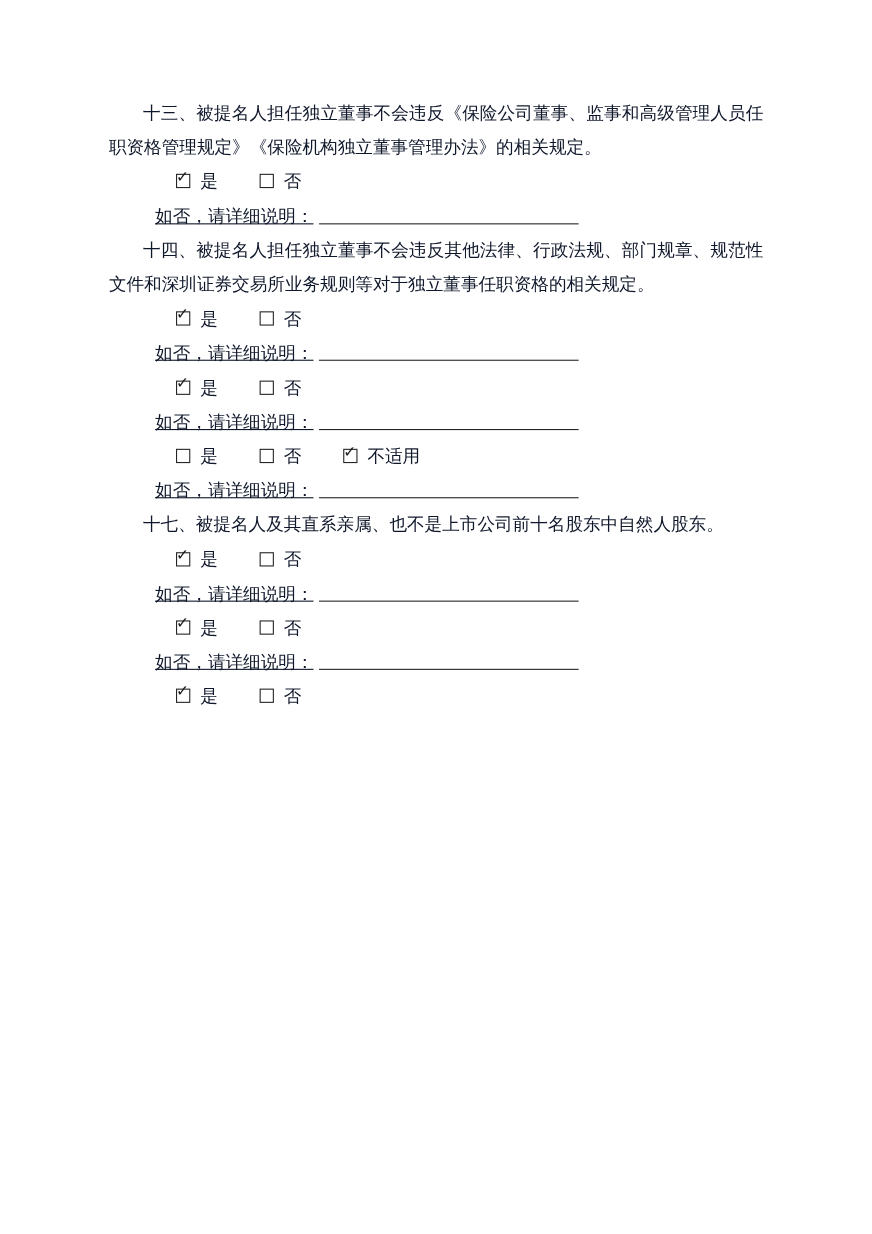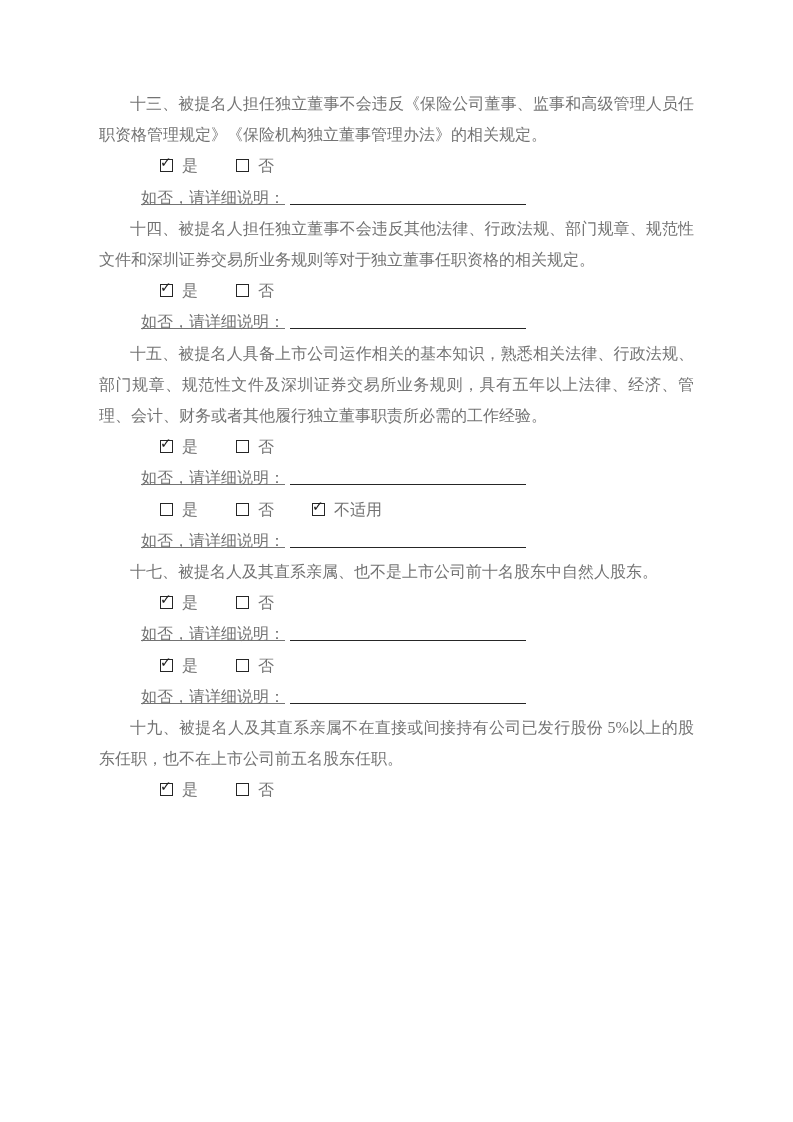--- a/index.html
+++ b/index.html
@@ -8,21 +8,21 @@
     background: #ffffff;
     overflow: hidden;
   }
   .page {
     box-sizing: border-box;
     width: 793px; height: 1122px;
     padding: 88px 99px 0 99px;
     font-family: "Liberation Serif", "DejaVu Serif", serif;
     font-size: 16px;
     line-height: 31.2px;
-    color: #737373;
+    color: #0f172a;
     text-align: justify;
   }
   p { margin: 0; padding: 0; }
   .para { text-indent: 31px; }
   .opts { padding-left: 61px; }
   .followup { padding-left: 42px; text-decoration: underline; }
   .opt { margin-right: 38px; white-space: nowrap; }
   .cb {
     display: inline-block;
     width: 11px; height: 11px;
@@ -61,21 +61,20 @@
     <p class="followup"><span>如否，请详细说明：</span><span class="blank"></span></p>
   </section>
 
   <section>
     <p class="para">十四、被提名人担任独立董事不会违反其他法律、行政法规、部门规章、规范性文件和深圳证券交易所业务规则等对于独立董事任职资格的相关规定。</p>
     <p class="opts"><span class="opt"><span class="cb checked"></span><span class="lbl">是</span></span><span class="opt"><span class="cb"></span><span class="lbl">否</span></span></p>
     <p class="followup"><span>如否，请详细说明：</span><span class="blank"></span></p>
   </section>
 
   <section>
-    <p class="para">十五、被提名人具备上市公司运作相关的基本知识，熟悉相关法律、行政法规、部门规章、规范性文件及深圳证券交易所业务规则，具有五年以上法律、经济、管理、会计、财务或者其他履行独立董事职责所必需的工作经验。</p>
     <p class="opts"><span class="opt"><span class="cb checked"></span><span class="lbl">是</span></span><span class="opt"><span class="cb"></span><span class="lbl">否</span></span></p>
     <p class="followup"><span>如否，请详细说明：</span><span class="blank"></span></p>
   </section>
 
   <section>
     <p class="opts"><span class="opt"><span class="cb"></span><span class="lbl">是</span></span><span class="opt"><span class="cb"></span><span class="lbl">否</span></span><span class="opt"><span class="cb checked"></span><span class="lbl">不适用</span></span></p>
     <p class="followup"><span>如否，请详细说明：</span><span class="blank"></span></p>
   </section>
 
   <section>
@@ -83,17 +82,16 @@
     <p class="opts"><span class="opt"><span class="cb checked"></span><span class="lbl">是</span></span><span class="opt"><span class="cb"></span><span class="lbl">否</span></span></p>
     <p class="followup"><span>如否，请详细说明：</span><span class="blank"></span></p>
   </section>
 
   <section>
     <p class="opts"><span class="opt"><span class="cb checked"></span><span class="lbl">是</span></span><span class="opt"><span class="cb"></span><span class="lbl">否</span></span></p>
     <p class="followup"><span>如否，请详细说明：</span><span class="blank"></span></p>
   </section>
 
   <section>
-    <p class="para">十九、被提名人及其直系亲属不在直接或间接持有公司已发行股份 5%以上的股东任职，也不在上市公司前五名股东任职。</p>
     <p class="opts"><span class="opt"><span class="cb checked"></span><span class="lbl">是</span></span><span class="opt"><span class="cb"></span><span class="lbl">否</span></span></p>
   </section>
 
 </div>
 
 </body></html>

